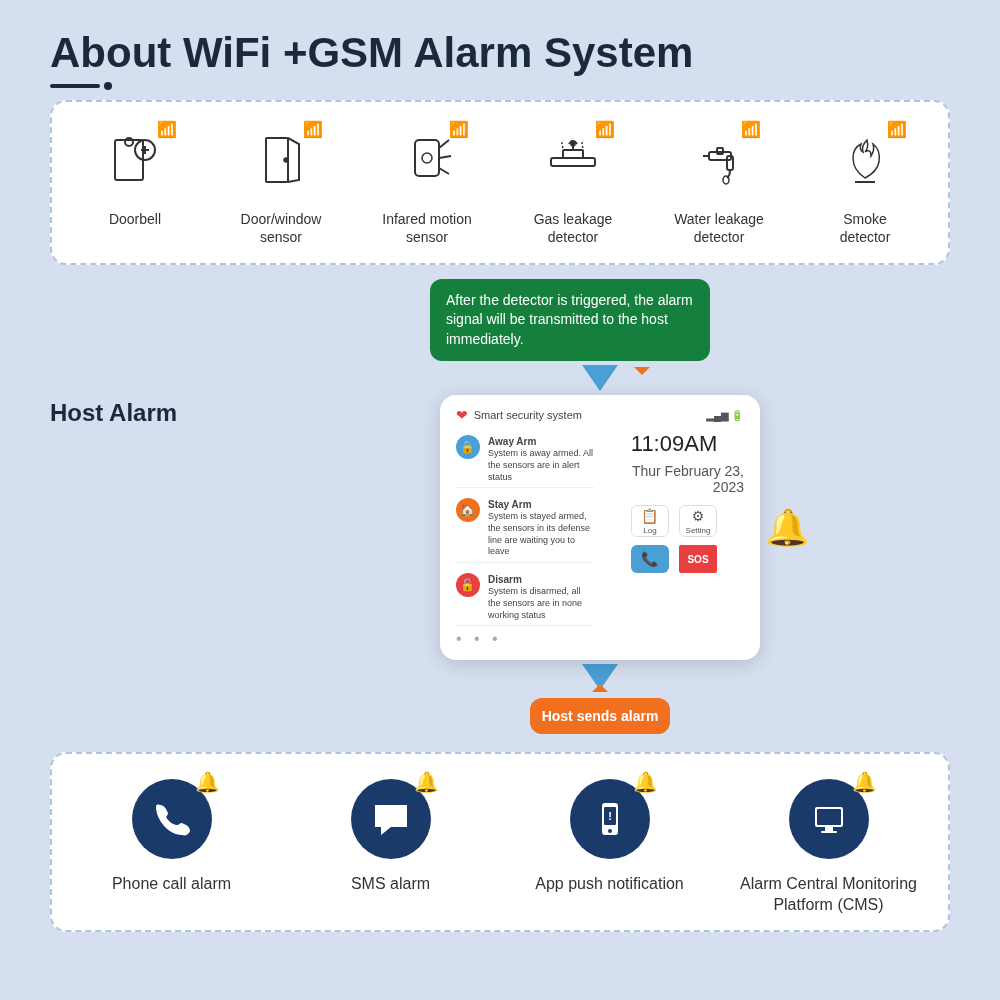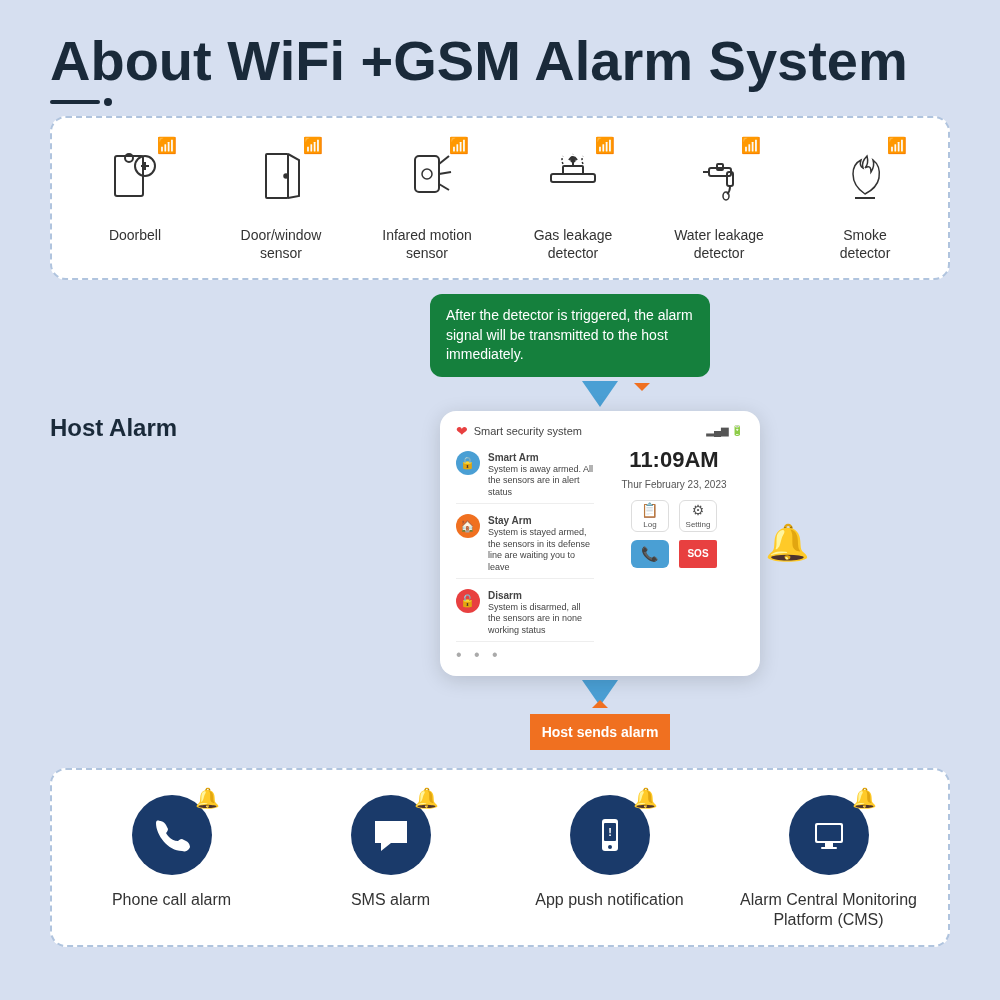--- a/index.html
+++ b/index.html
@@ -19,21 +19,21 @@
       display: flex;
       flex-direction: column;
       gap: 0;
     }
 
     
     .header {
       margin-bottom: 10px;
     }
     .header h1 {
-      font-size: 56px;
+      font-size: 42px;
       font-weight: 800;
       color: #1a2a3a;
       line-height: 1.1;
     }
     .header-underline {
       margin-top: 6px;
       display: flex;
       align-items: center;
       gap: 4px;
     }
@@ -215,22 +215,22 @@
     .arm-text { font-size: 9px; color: #444; line-height: 1.3; }
     .arm-text strong { font-size: 10px; display: block; }
 
     .panel-right {
       width: 140px;
       display: flex;
       flex-direction: column;
       align-items: center;
       gap: 6px;
     }
-    .panel-time { font-size: 22px; font-weight: 700; color: #222; }
-    .panel-date { font-size: 10px; color: #555; text-align: right; }
+    .panel-time { font-size: 22px; font-weight: 400; color: #222; }
+    .panel-date { font-size: 14px; color: #555; text-align: right; }
     .panel-buttons {
       display: flex;
       gap: 10px;
       margin-top: 4px;
     }
     .panel-btn {
       width: 38px;
       height: 32px;
       border: 1px solid #ddd;
       border-radius: 6px;
@@ -285,21 +285,21 @@
       top: 50%;
       transform: translateY(-50%);
       font-size: 36px;
       color: #e84040;
     }
 
     
     .host-alarm-bubble {
       background: #f07020;
       color: white;
-      border-radius: 0;
+      border-radius: 12px;
       padding: 10px 12px;
       font-size: 14px;
       font-weight: 600;
       margin-top: 4px;
       position: relative;
     }
     .host-alarm-bubble::before {
       content: '';
       position: absolute;
       top: -14px;
@@ -505,21 +505,21 @@
             <span class="panel-title-text">Smart security system</span>
           </div>
           <span class="panel-signal">▂▄▆ 🔋</span>
         </div>
 
         <div class="panel-body">
           <div class="panel-left">
             <div class="panel-arm-item">
               <div class="arm-icon blue">🔒</div>
               <div class="arm-text">
-                <strong>Smart Arm</strong>
+                <strong>Away Arm</strong>
                 <span>System is away armed. All the sensors are in alert status</span>
               </div>
             </div>
             <div class="panel-arm-item">
               <div class="arm-icon orange">🏠</div>
               <div class="arm-text">
                 <strong>Stay Arm</strong>
                 <span>System is stayed armed, the sensors in its defense line are waiting you to leave</span>
               </div>
             </div>

